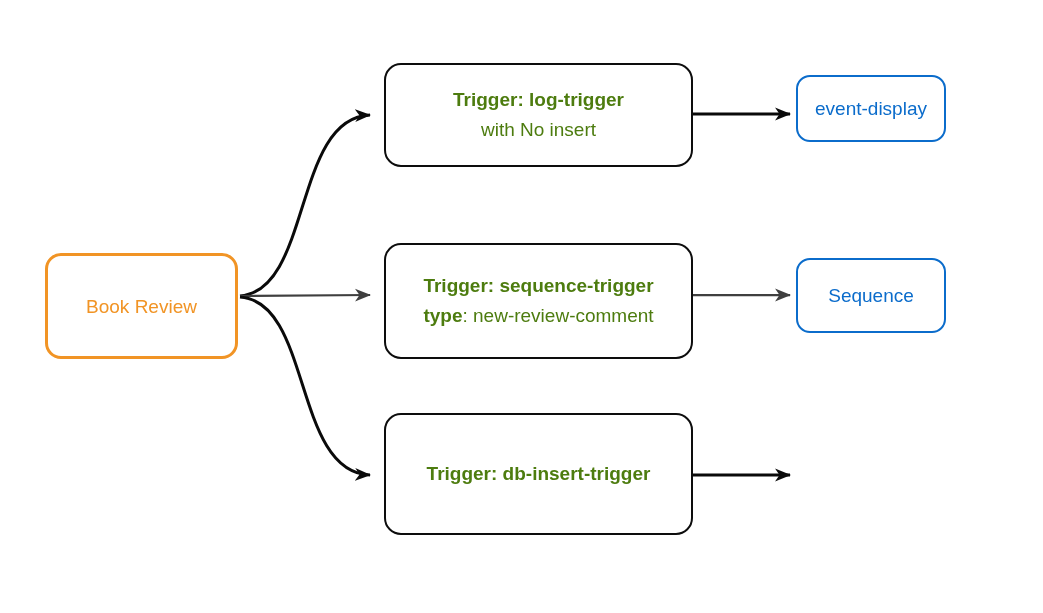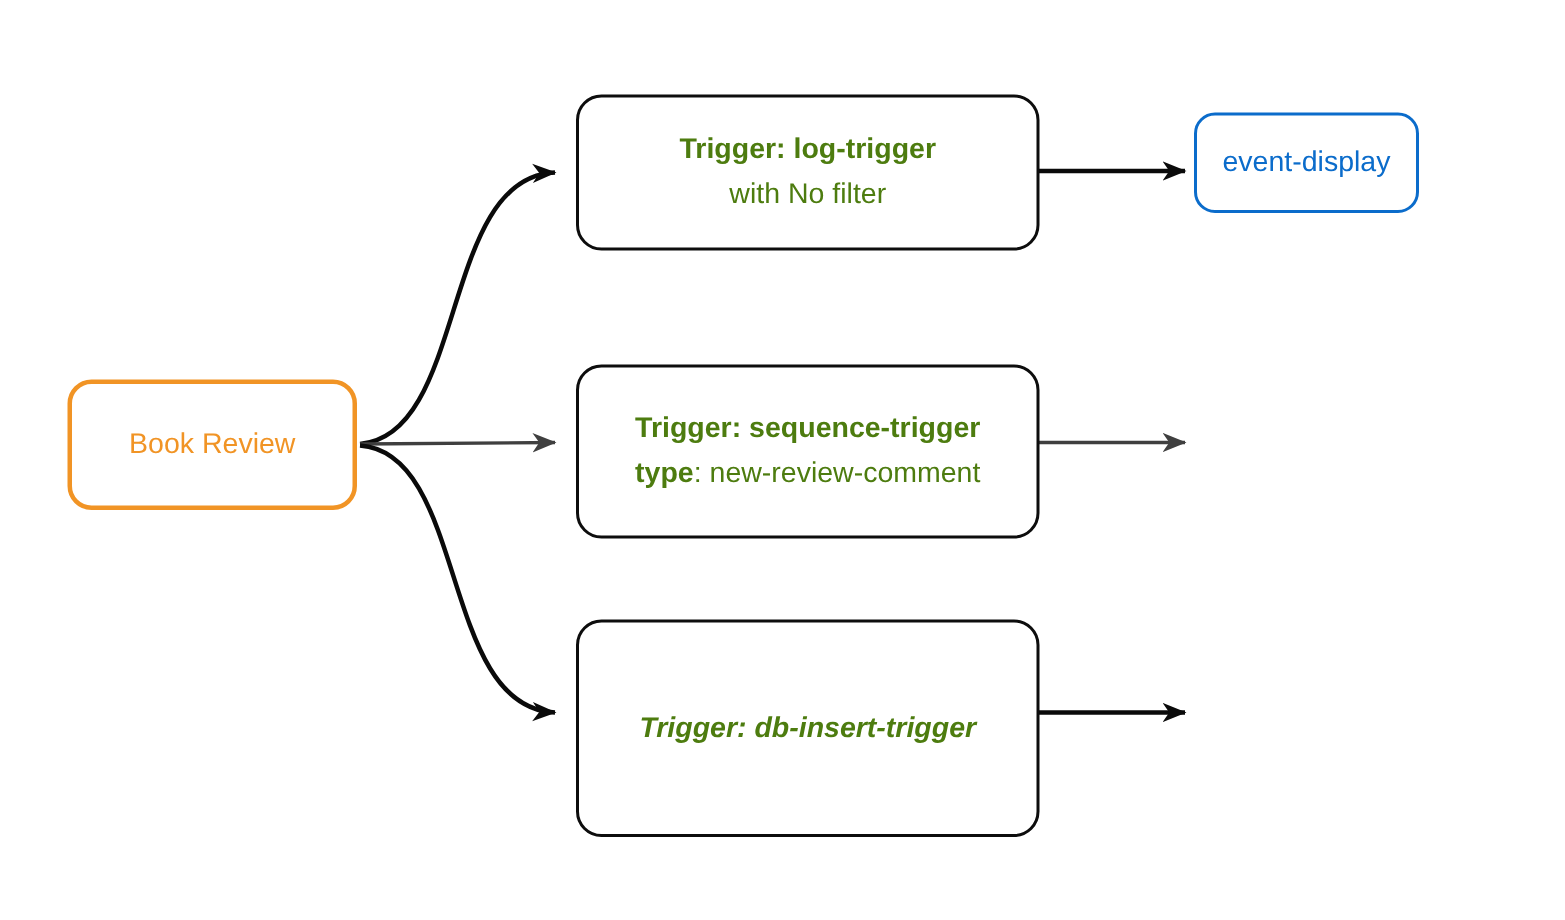--- a/index.html
+++ b/index.html
@@ -29,40 +29,40 @@
     background: #ffffff;
     display: flex;
     align-items: center;
     justify-content: center;
     text-align: center;
   }
   .broker {
     left: 45px;
     top: 253px;
     width: 193px;
-    height: 87px;
+    height: 106px;
     border: 3px solid #F19425;
     border-radius: 16px;
     color: #F19425;
     font-size: 19px;
     line-height: 29px;
   }
   .trigger {
     border: 2.5px solid #0D0D0D;
     border-radius: 17px;
     color: #4d7c0f;
     font-size: 19px;
     line-height: 30px;
     left: 372px;
     width: 309px;
     margin-left: 12px;
   }
   .trigger-log    { top: 63px;  height: 104px; }
   .trigger-seq    { top: 243px; height: 116px; }
-  .trigger-db     { top: 413px; height: 145px; font-style: italic; }
+  .trigger-db     { top: 413px; height: 122px; }
   .trigger .lines {
     display: flex;
     flex-direction: column;
     align-items: center;
   }
   .trigger .line-right {
     align-self: flex-end;
     text-align: right;
   }
   .trigger .t-title { font-weight: bold; }
@@ -110,36 +110,39 @@
 
   <div class="node broker">
     <div>
       <div>Book Review</div>
     </div>
   </div>
 
   <div class="node trigger trigger-log">
     <div class="lines">
       <div class="t-title">Trigger: log-trigger</div>
-      <div><span>with No filter</span></div>
+      <div><span>with No insert</span></div>
     </div>
   </div>
 
   <div class="node trigger trigger-seq">
     <div class="lines">
       <div class="t-title">Trigger: sequence-trigger</div>
       <div><b>type</b><span>: new-review-comment</span></div>
     </div>
   </div>
 
   <div class="node trigger trigger-db">
     <div class="lines">
       <div class="t-title">Trigger: db-insert-trigger</div>
     </div>
   </div>
 
   <div class="node sink sink-event">
     <div>event-display</div>
   </div>
 
+  <div class="node sink sink-seq">
+    <div>Sequence</div>
+  </div>
 
 
 </div>
 
 </body></html>

